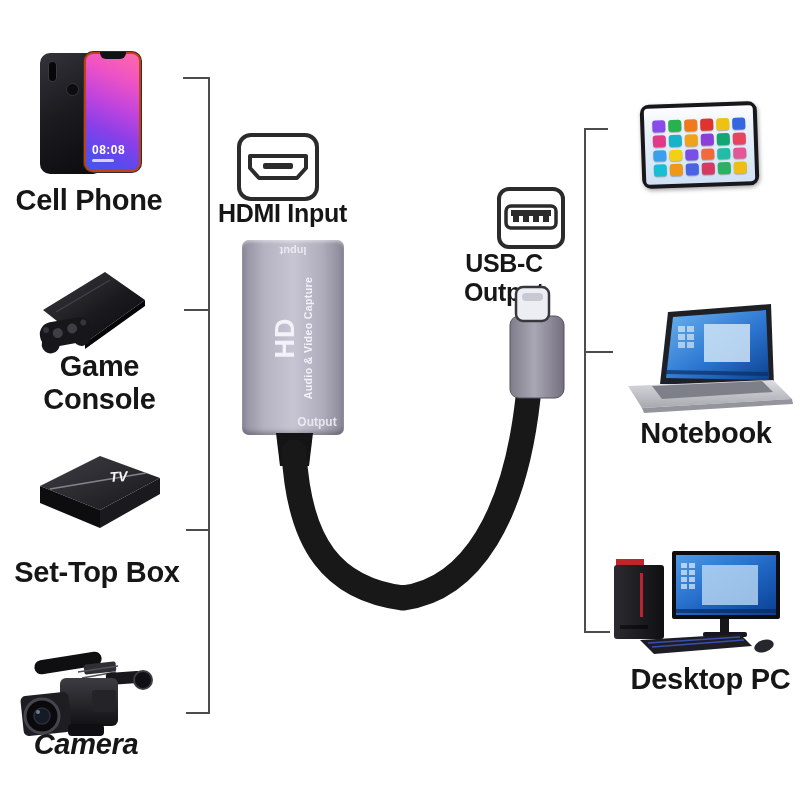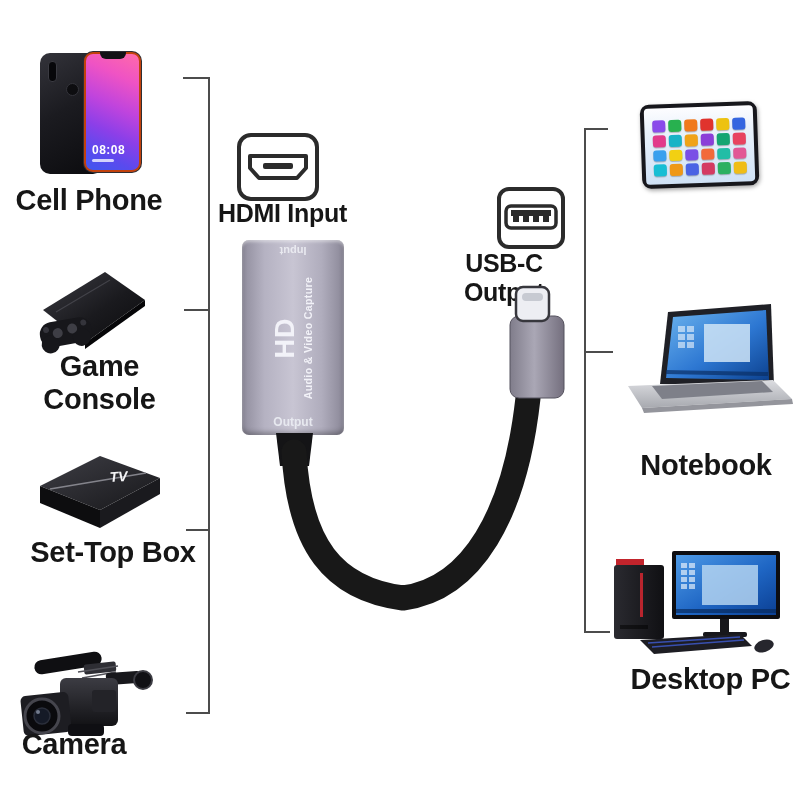--- a/index.html
+++ b/index.html
@@ -8,26 +8,26 @@
   .abs{position:absolute;}
   svg{display:block;}
   .overlay{position:absolute;left:0;top:0;pointer-events:none;}
 
   
   .lbl{position:absolute;text-align:center;font-weight:600;color:#161616;letter-spacing:-.3px;}
   .lbl-big{font-size:29px;}
   .lbl-mid{font-size:25px;}
   .lbl-cellphone{left:14px;top:184px;width:150px;}
   .lbl-gameconsole{left:2px;top:350px;width:195px;}
-  .lbl-settopbox{left:12px;top:536px;width:170px;margin-left:16px;}
-  .lbl-camera{left:0;top:728px;width:148px;}
+  .lbl-settopbox{left:12px;top:556px;width:170px;}
+  .lbl-camera{left:12px;top:728px;width:148px;font-style:italic;}
   .lbl-hdmi{left:205px;top:199px;width:155px;}
   .lbl-usbc{left:424px;top:249px;width:160px;}
   .lbl-tablet{left:630px;top:189px;width:145px;}
-  .lbl-notebook{left:627px;top:417px;width:158px;margin-top:32px;}
+  .lbl-notebook{left:627px;top:417px;width:158px;}
   .lbl-desktop{left:628px;top:663px;width:165px;}
 
   
   .phone-back{left:40px;top:53px;width:63px;height:121px;border-radius:10px;
               background:linear-gradient(150deg,#33333a 0%,#1b1b20 45%,#0b0b0e 100%);}
   .phone-back .cam{position:absolute;left:8px;top:8px;width:7px;height:19px;border-radius:4px;
                    background:#07070a;border:1px solid #3a3a41;}
   .phone-back .fp{position:absolute;left:26px;top:30px;width:11px;height:11px;border-radius:50%;
                   background:#0d0d10;border:1px solid #34343b;}
   .phone-front{left:84px;top:52px;width:57px;height:120px;border-radius:9px;background:#c2410c;
@@ -39,21 +39,21 @@
   .phone-time{position:absolute;left:6px;bottom:13px;color:#ffffff;font-size:12px;font-weight:700;letter-spacing:.5px;}
   .phone-date{position:absolute;left:6px;bottom:8px;width:22px;height:3px;border-radius:2px;background:rgba(255,255,255,.75);}
 
   
   .adapter{left:242px;top:240px;width:102px;height:195px;border-radius:7px;
       background:linear-gradient(90deg,#8f8c9c 0%,#b5b2c2 22%,#c8c5d3 50%,#b0adbd 78%,#8a8797 100%);
       box-shadow:inset 0 2px 3px rgba(255,255,255,.45), inset 0 -3px 5px rgba(0,0,0,.28);}
   .adapter-input{position:absolute;top:5px;left:0;width:100%;text-align:center;transform:rotate(180deg);
       font-size:11px;font-weight:600;color:#f0f1f6;opacity:.85;}
   .adapter-output{position:absolute;bottom:6px;left:0;width:100%;text-align:center;
-      font-size:12px;font-weight:600;color:#eceef4;opacity:.9;}
+      font-size:12px;font-weight:600;color:#eceef4;opacity:.9;padding-left:24px;}
   .adapter-vert{position:absolute;left:50%;top:50%;width:190px;transform:translate(-50%,-50%) rotate(-90deg);
       text-align:center;color:#f2f2f8;}
   .adapter-title{font-size:27px;font-weight:bold;line-height:1;letter-spacing:1px;}
   .adapter-sub{font-size:10.5px;font-weight:600;letter-spacing:.4px;margin-top:3px;}
 
   
   .tablet{left:641px;top:103px;width:117px;height:84px;border-radius:9px;background:#17171c;
           transform:rotate(-2deg);box-shadow:1px 2px 4px rgba(0,0,0,.35);}
   .tablet-screen{position:absolute;left:4px;top:4px;right:4px;bottom:4px;border-radius:4px;overflow:hidden;
       background:linear-gradient(180deg,#fdfdff 0%,#eaf2fb 30%,#cfe1f5 100%);}

